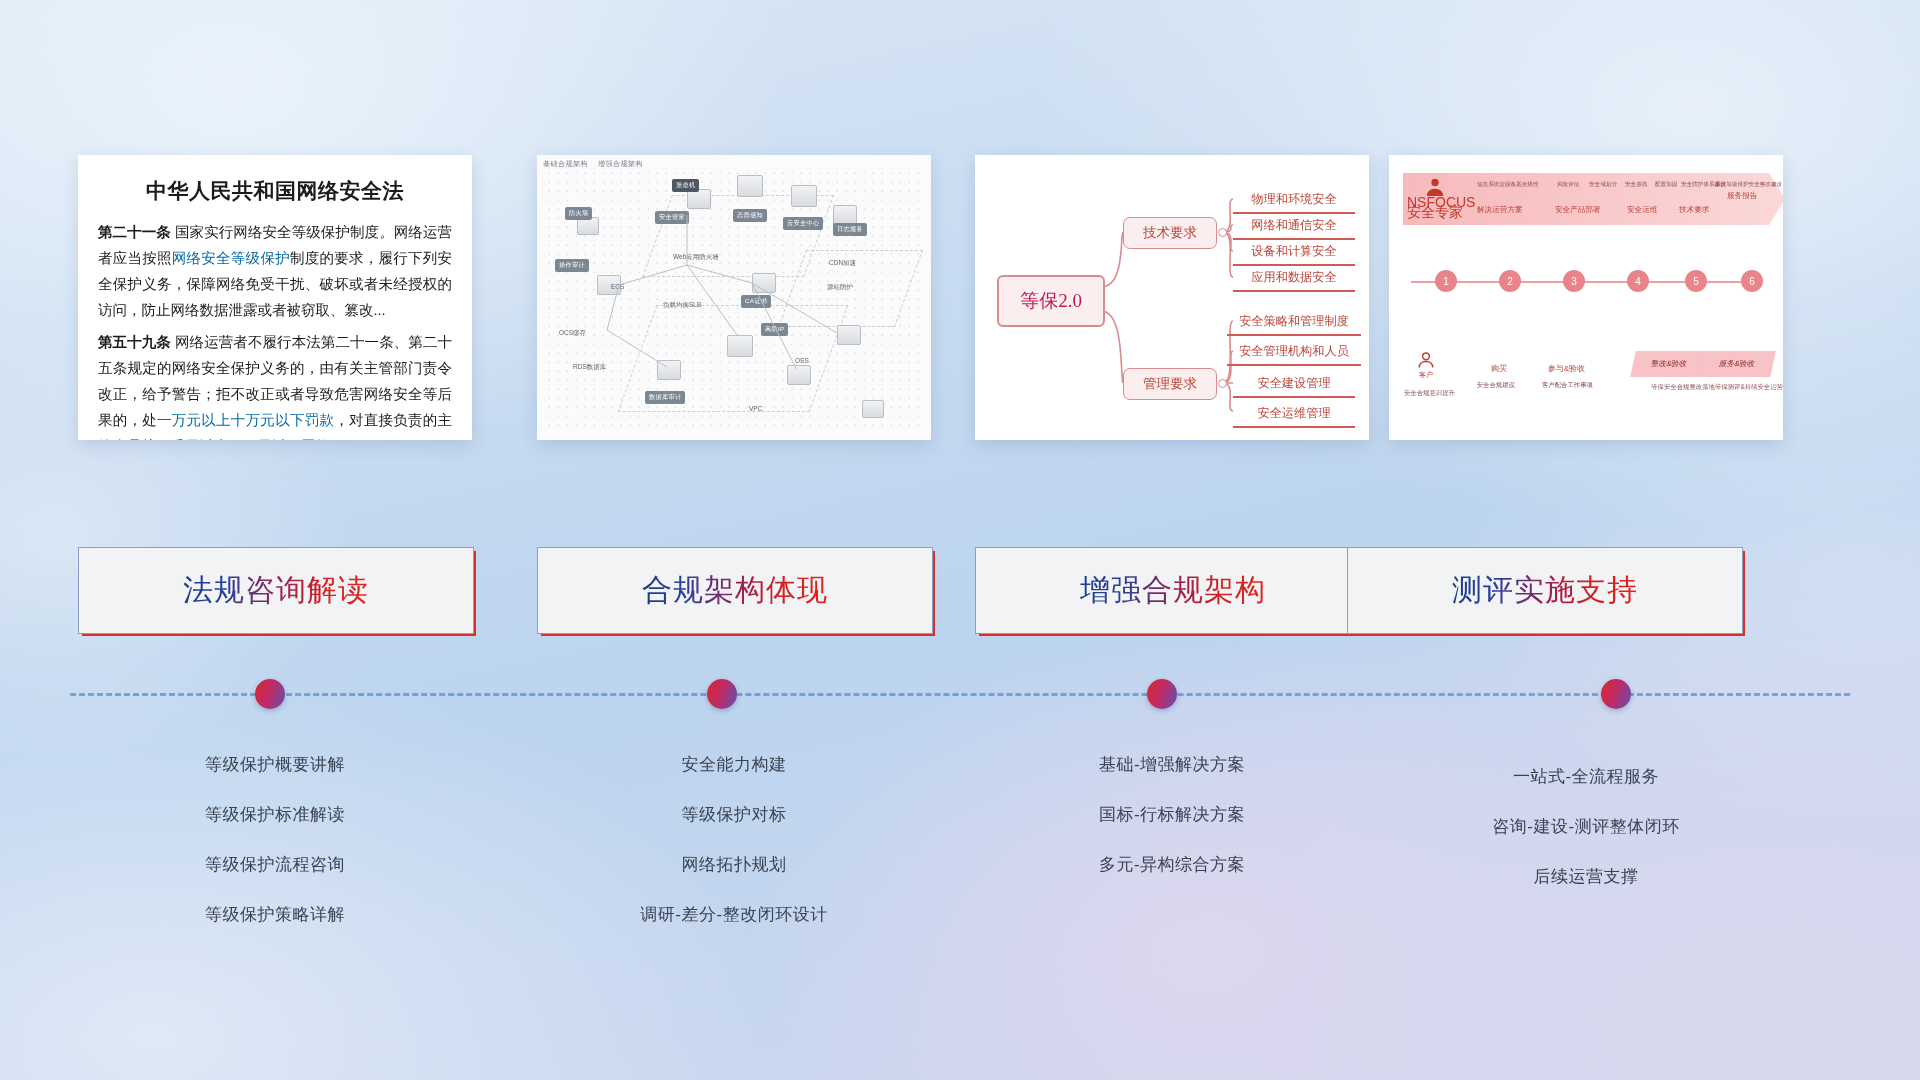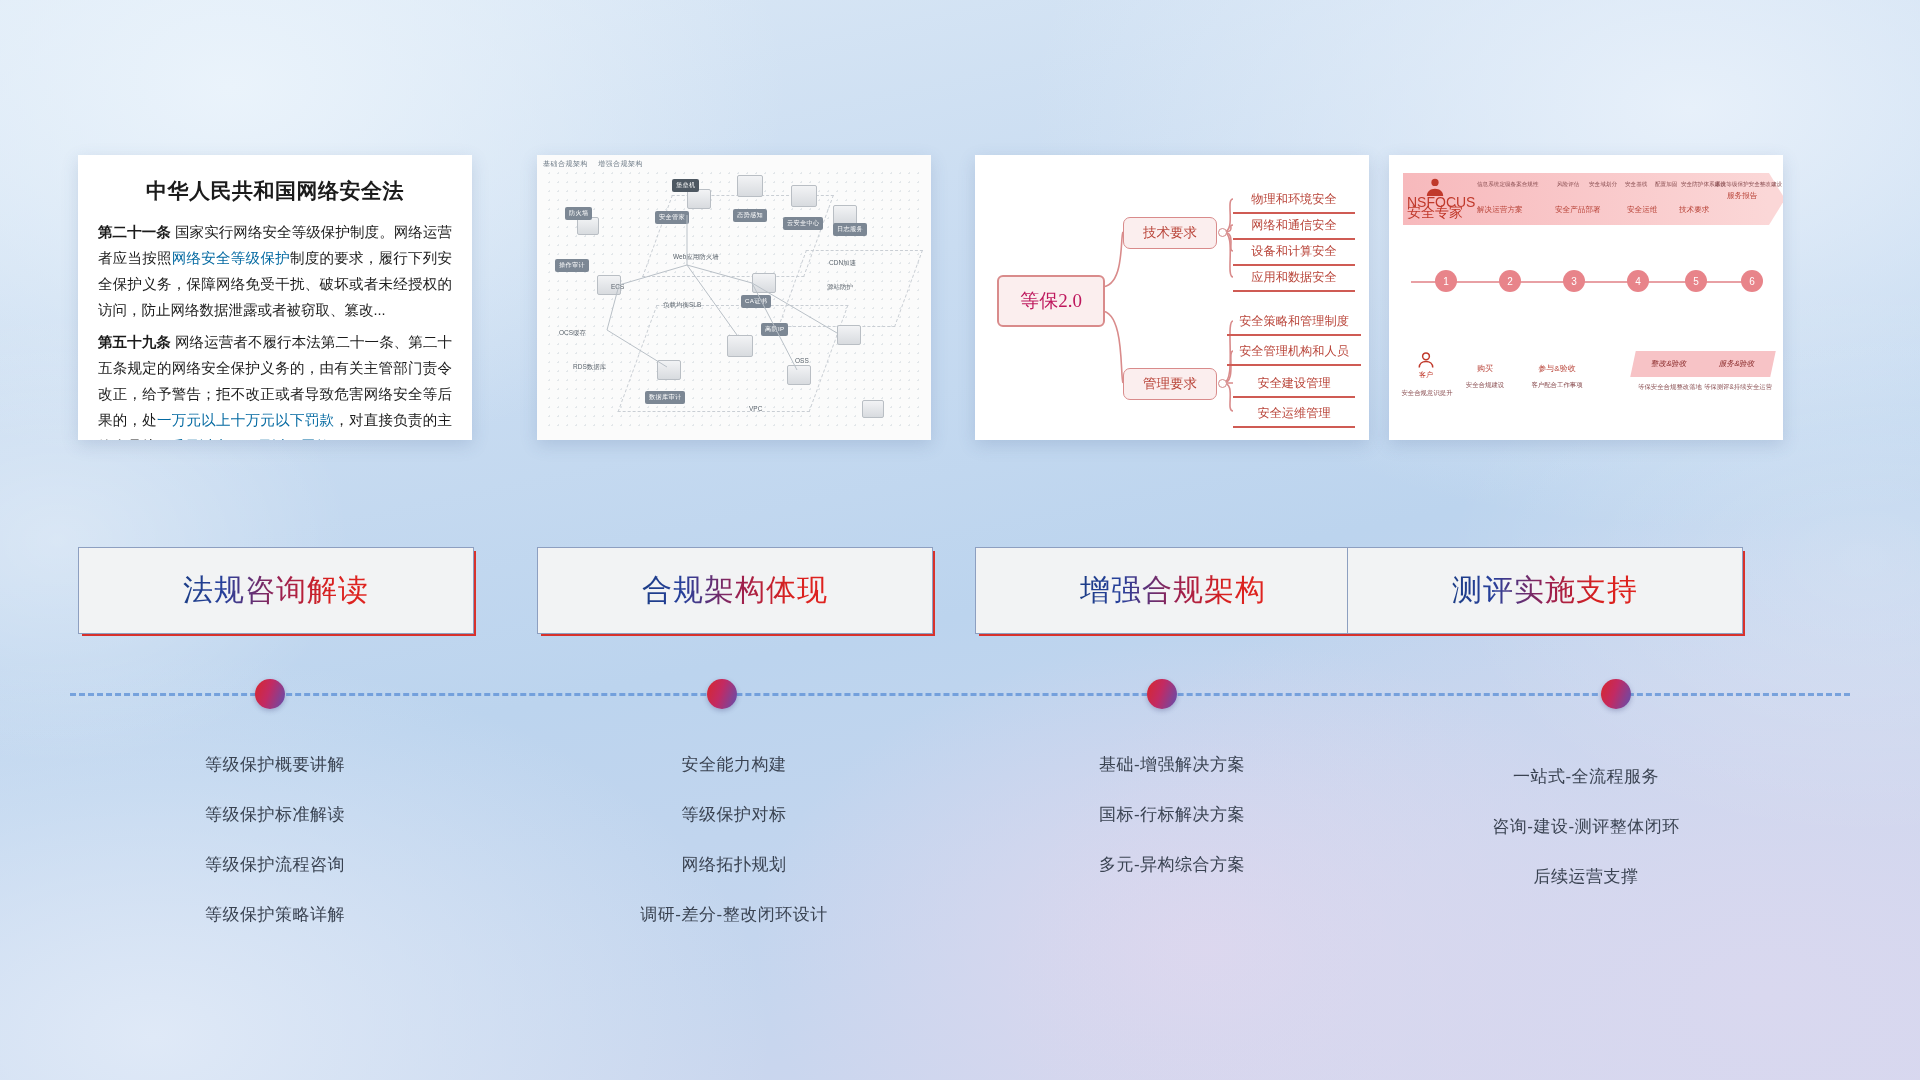--- a/index.html
+++ b/index.html
@@ -89,21 +89,21 @@
      border-top:26px solid transparent;border-bottom:26px solid transparent;
      border-left:16px solid #fbd7d7;}
   .nf-logo{position:absolute;left:18px;top:22px;width:56px;height:44px;color:#c0392b;
      font-size:14px;text-align:center;line-height:10px;}
   .nf-tag{position:absolute;font-size:5.6px;color:#8a4f52;white-space:nowrap;}
   .nf-col{position:absolute;font-size:7.6px;color:#b9453a;white-space:nowrap;}
   .nf-axis{position:absolute;left:22px;top:126px;width:350px;height:2px;background:#e8a0a4;}
   .nf-num{position:absolute;width:22px;height:22px;border-radius:50%;
      background:#e8848a;color:#fff;font-size:10px;display:flex;align-items:center;
      justify-content:center;top:115px;}
-  .nf-foot{position:absolute;font-size:6.4px;color:#8a4f52;text-align:center;white-space:nowrap;}
+  .nf-foot{position:absolute;font-size:6.4px;color:#8a4f52;text-align:right;white-space:nowrap;}
   .nf-box{position:absolute;background:#f7c3c6;height:26px;width:72px;
      display:flex;align-items:center;justify-content:center;font-size:7.6px;color:#8a2b2b;}
   .nf-user{position:absolute;left:22px;top:196px;width:30px;height:34px;color:#c0392b;font-size:7px;text-align:center;}
 
   
   .titles{position:absolute;left:0;top:0;width:1920px;height:1080px;pointer-events:none;}
   .tbox{
     position:absolute;top:547px;width:394px;height:85px;
     background:#f2f3f4;
     border:1px solid #8d9fc0;

